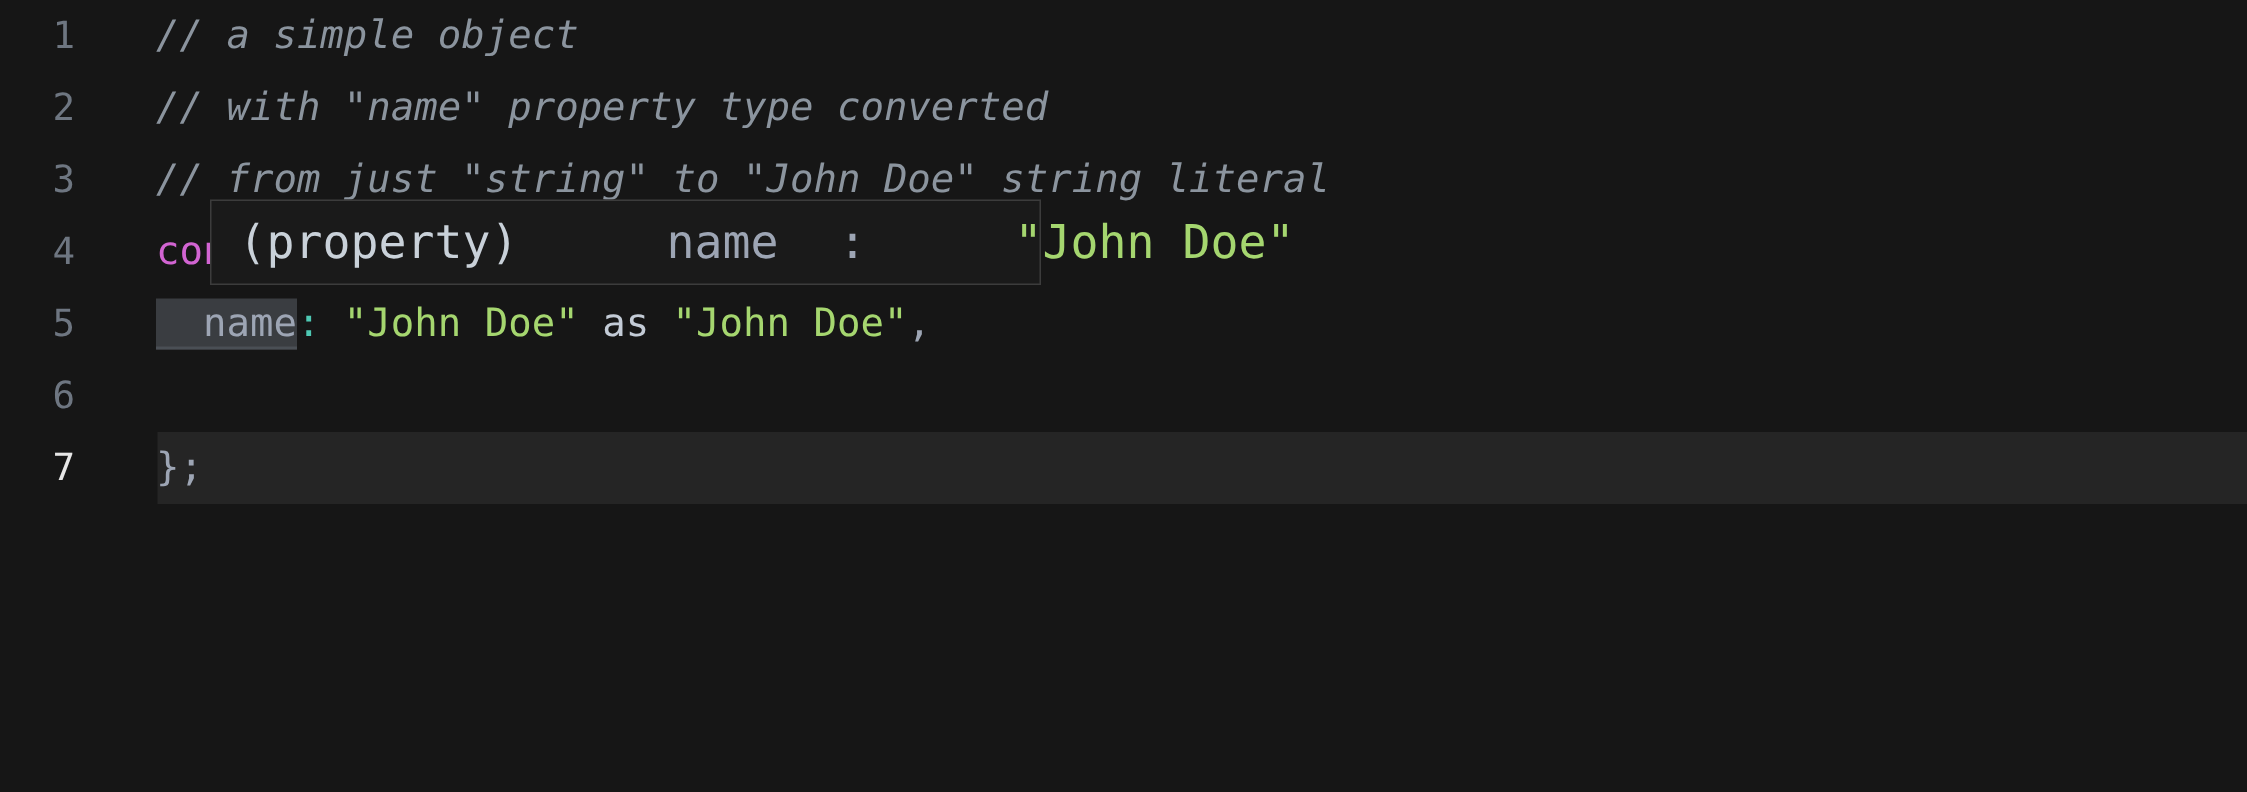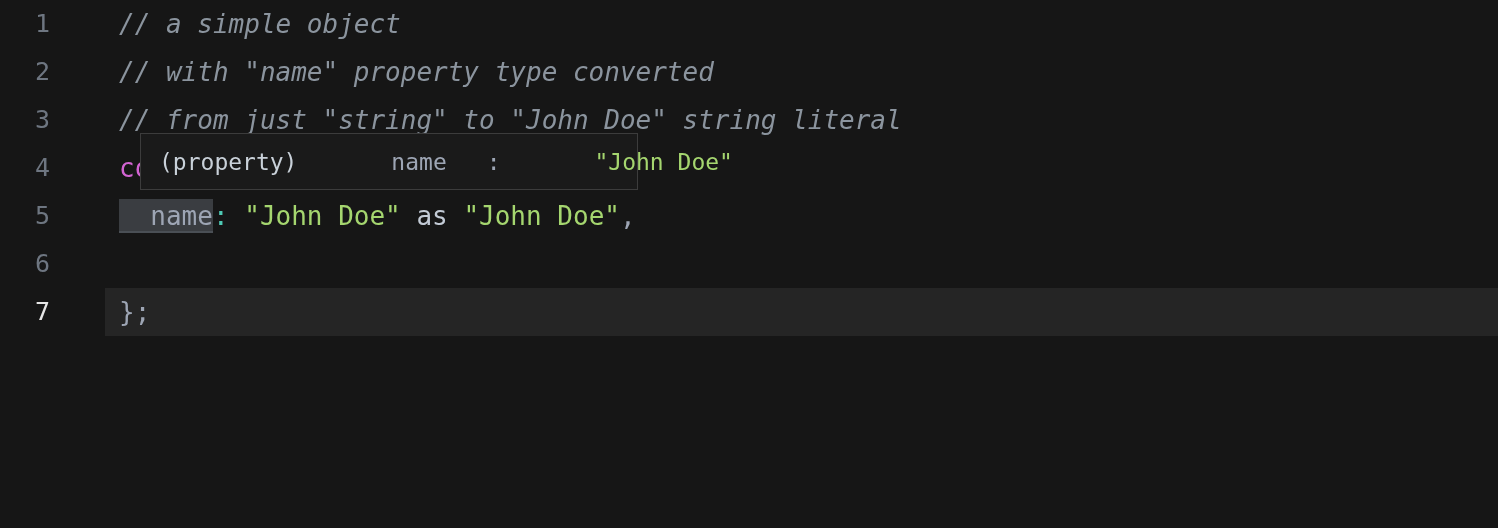--- a/index.html
+++ b/index.html
@@ -53,21 +53,21 @@
     color: #6e7681;
     font-size: 25px;
     line-height: 48px;
     font-family: "DejaVu Sans Mono", "Liberation Mono", monospace;
   }
   .line.active .gutter {
     color: #e6e6e6;
   }
   .content {
     position: absolute;
-    left: 119px;
+    left: 104px;
     top: 0;
     line-height: 48px;
     white-space: pre;
   }
 
   
   .tok-comment  { color: #8b949e; font-style: italic; }
   .tok-keyword  { color: #d264d2; }
   .tok-ident    { color: #9da5b4; }
   .tok-prop     { color: #9da5b4; }
@@ -82,30 +82,30 @@
     background: #3a3d41;
     border-bottom: 2px solid #4a4f55;
     padding: 2px 0 0 0;
   }
 
   
   #hover-tooltip {
     position: absolute;
     left: 140px;
     top: 133px;
-    width: 498px;
+    width: 554px;
     height: 57px;
     box-sizing: border-box;
     background: #1a1a1a;
     border: 1px solid #3c3c3c;
     z-index: 40;
     display: flex;
     align-items: center;
     padding: 0 18px;
-    font-size: 23px;
+    font-size: 31px;
     line-height: 30px;
     white-space: pre;
     font-family: "DejaVu Sans Mono", "Liberation Mono", monospace;
     gap: 40px;
   }
   .tt-kind   { color: #c9d1d9; }
   .tt-name   { color: #9da5b4; }
   .tt-colon  { color: #9da5b4; }
   .tt-string { color: #a5d66f; }
 </style>

